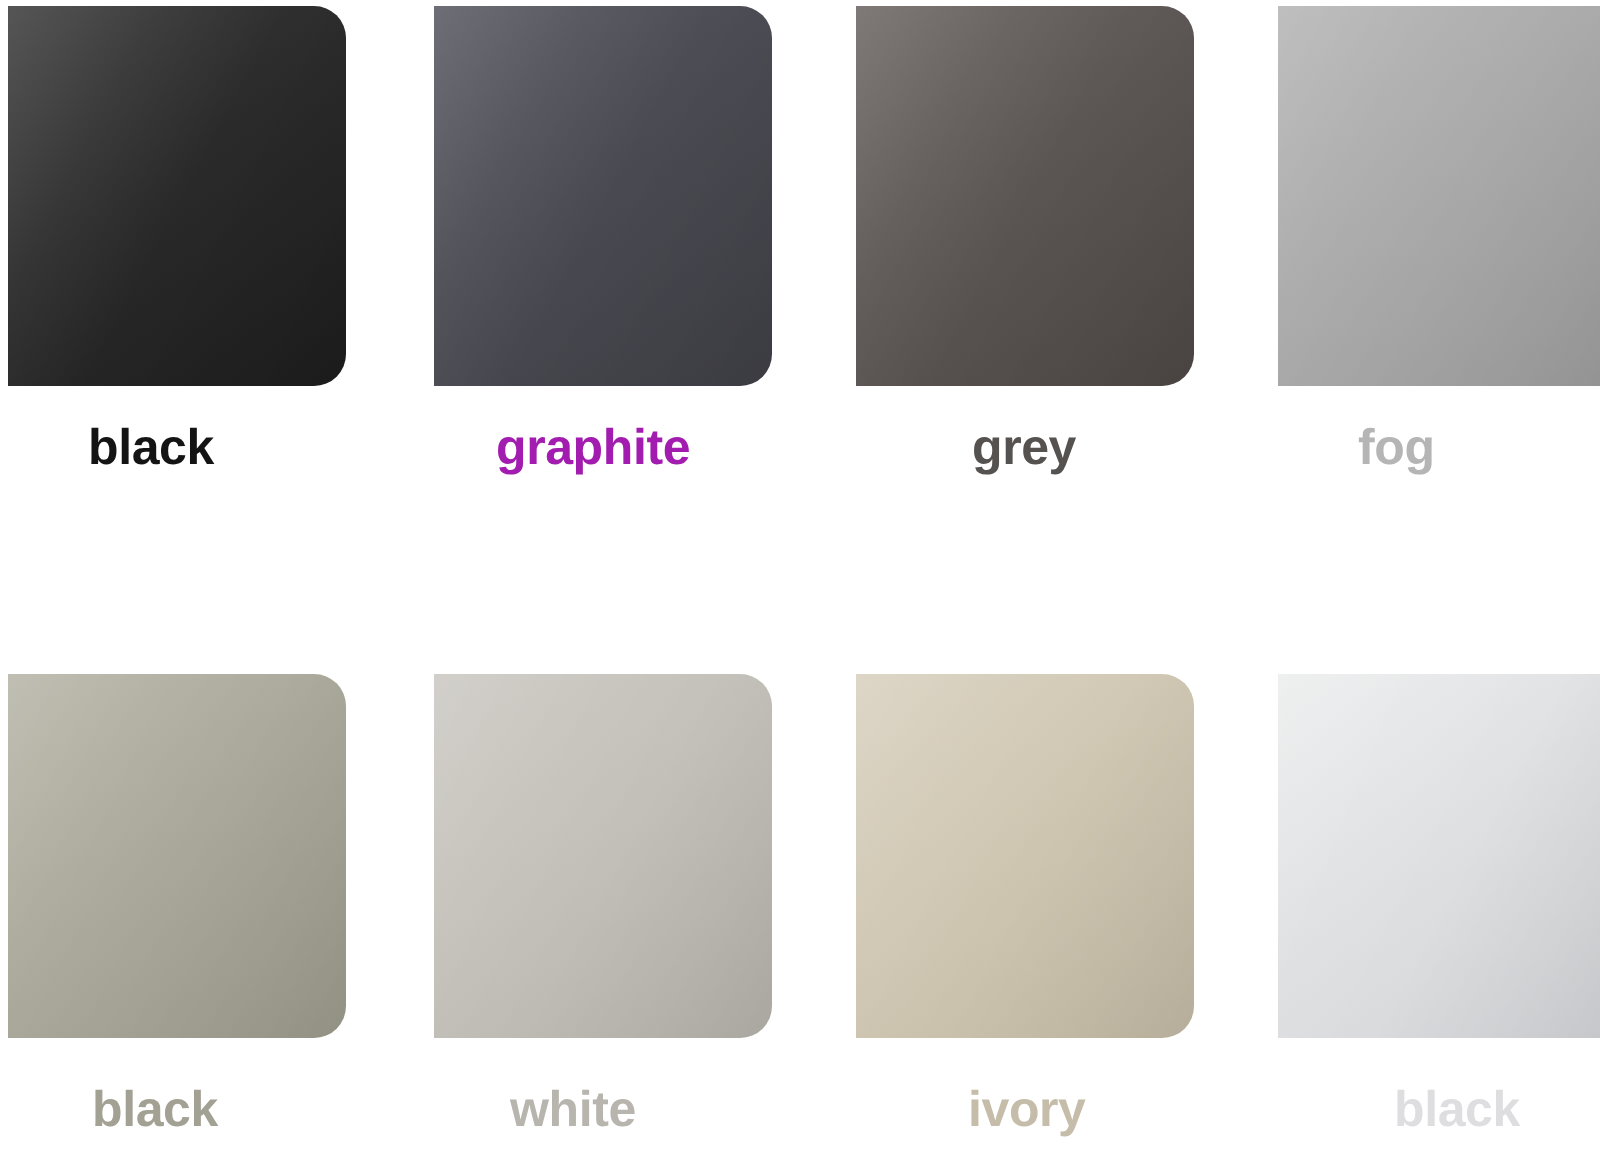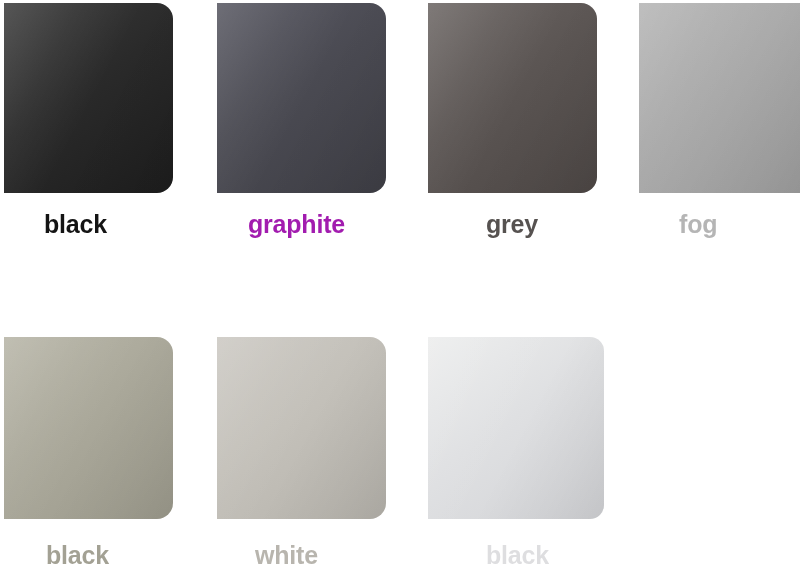--- a/index.html
+++ b/index.html
@@ -162,20 +162,26 @@
       <div class="swatch-label" style="color: rgb(163, 161, 148);">black</div>
     </div>
 
     <div class="swatch-cell cell-1">
       <div class="swatch-chip" style="background: linear-gradient(145deg, rgb(203, 200, 194) 0%, rgb(195, 192, 185) 46%, rgb(183, 180, 173) 100%);">
         <div class="sheen"></div>
       </div>
       <div class="swatch-label" style="color: rgb(184, 181, 174);">white</div>
     </div>
 
+    <div class="swatch-cell cell-2">
+      <div class="swatch-chip" style="background: linear-gradient(145deg, rgb(216, 208, 190) 0%, rgb(207, 198, 178) 46%, rgb(196, 187, 166) 100%);">
+        <div class="sheen"></div>
+      </div>
+      <div class="swatch-label" style="color: rgb(197, 189, 169);">ivory</div>
+    </div>
 
     <div class="swatch-cell cell-3">
       <div class="swatch-chip" style="background: linear-gradient(145deg, rgb(236, 237, 237) 0%, rgb(223, 224, 226) 46%, rgb(211, 212, 215) 100%);">
         <div class="sheen"></div>
       </div>
       <div class="swatch-label" style="color: rgb(222, 222, 224);">black</div>
     </div>
 
   </div>
 

